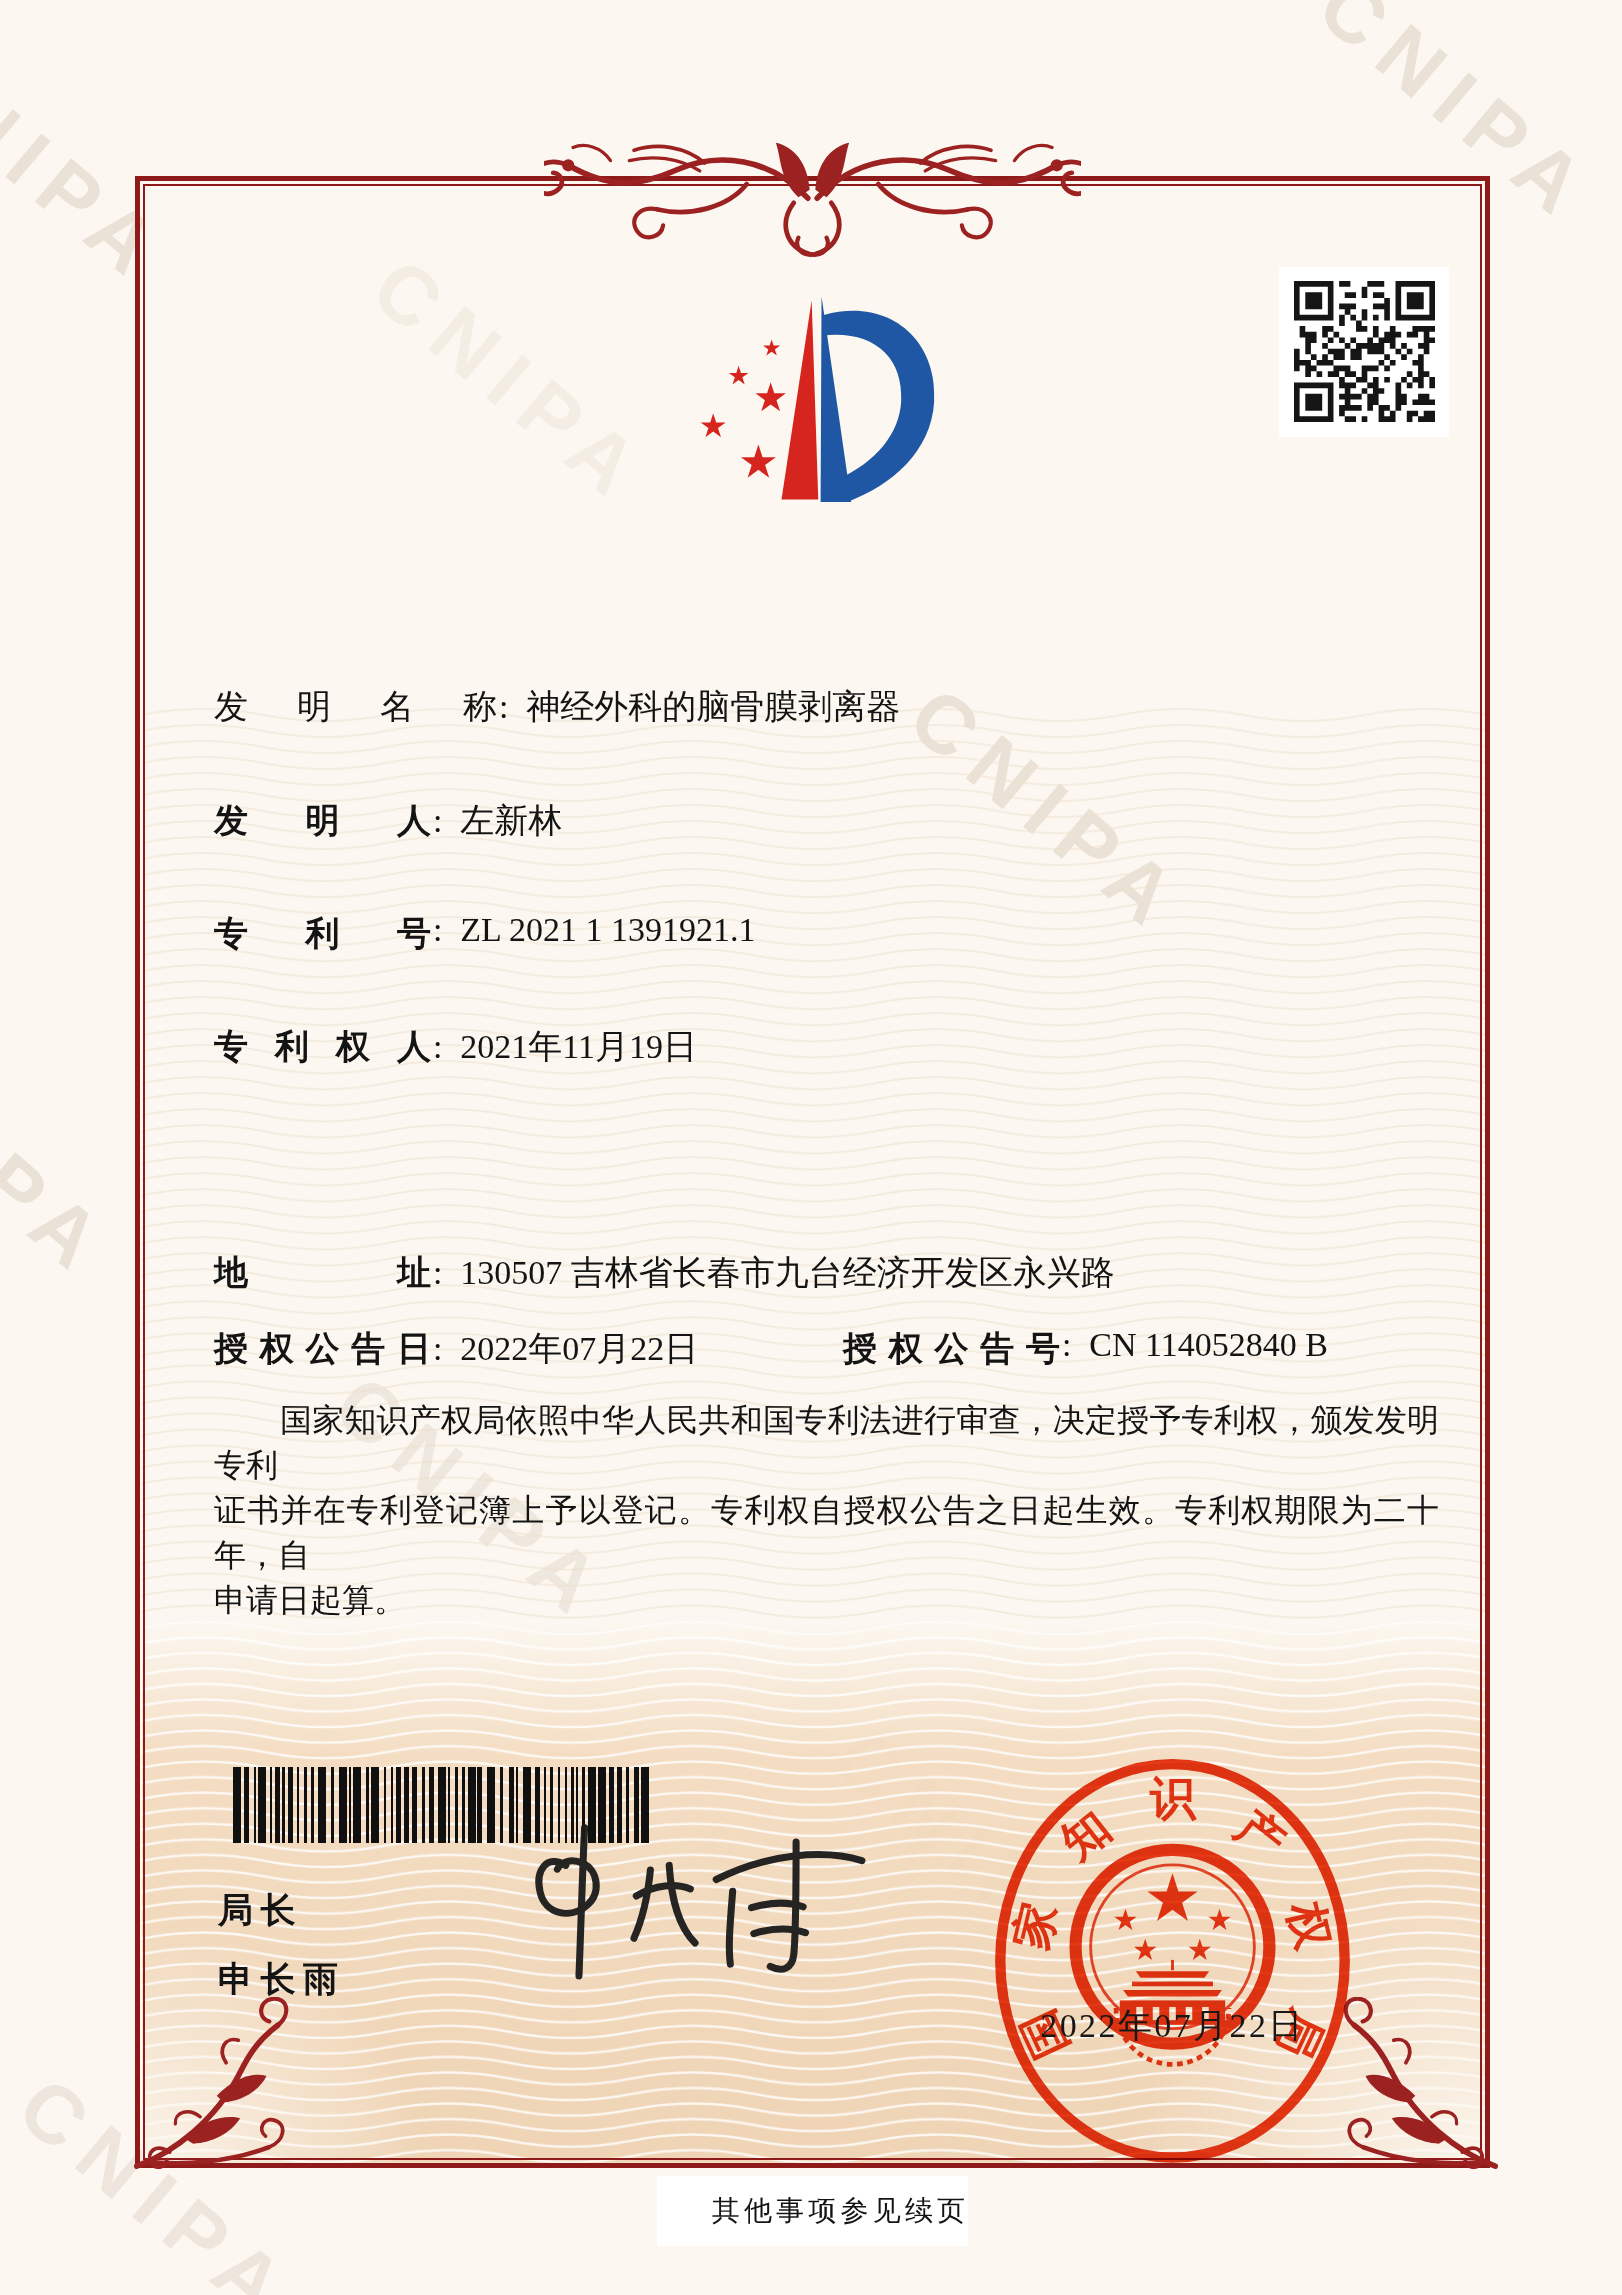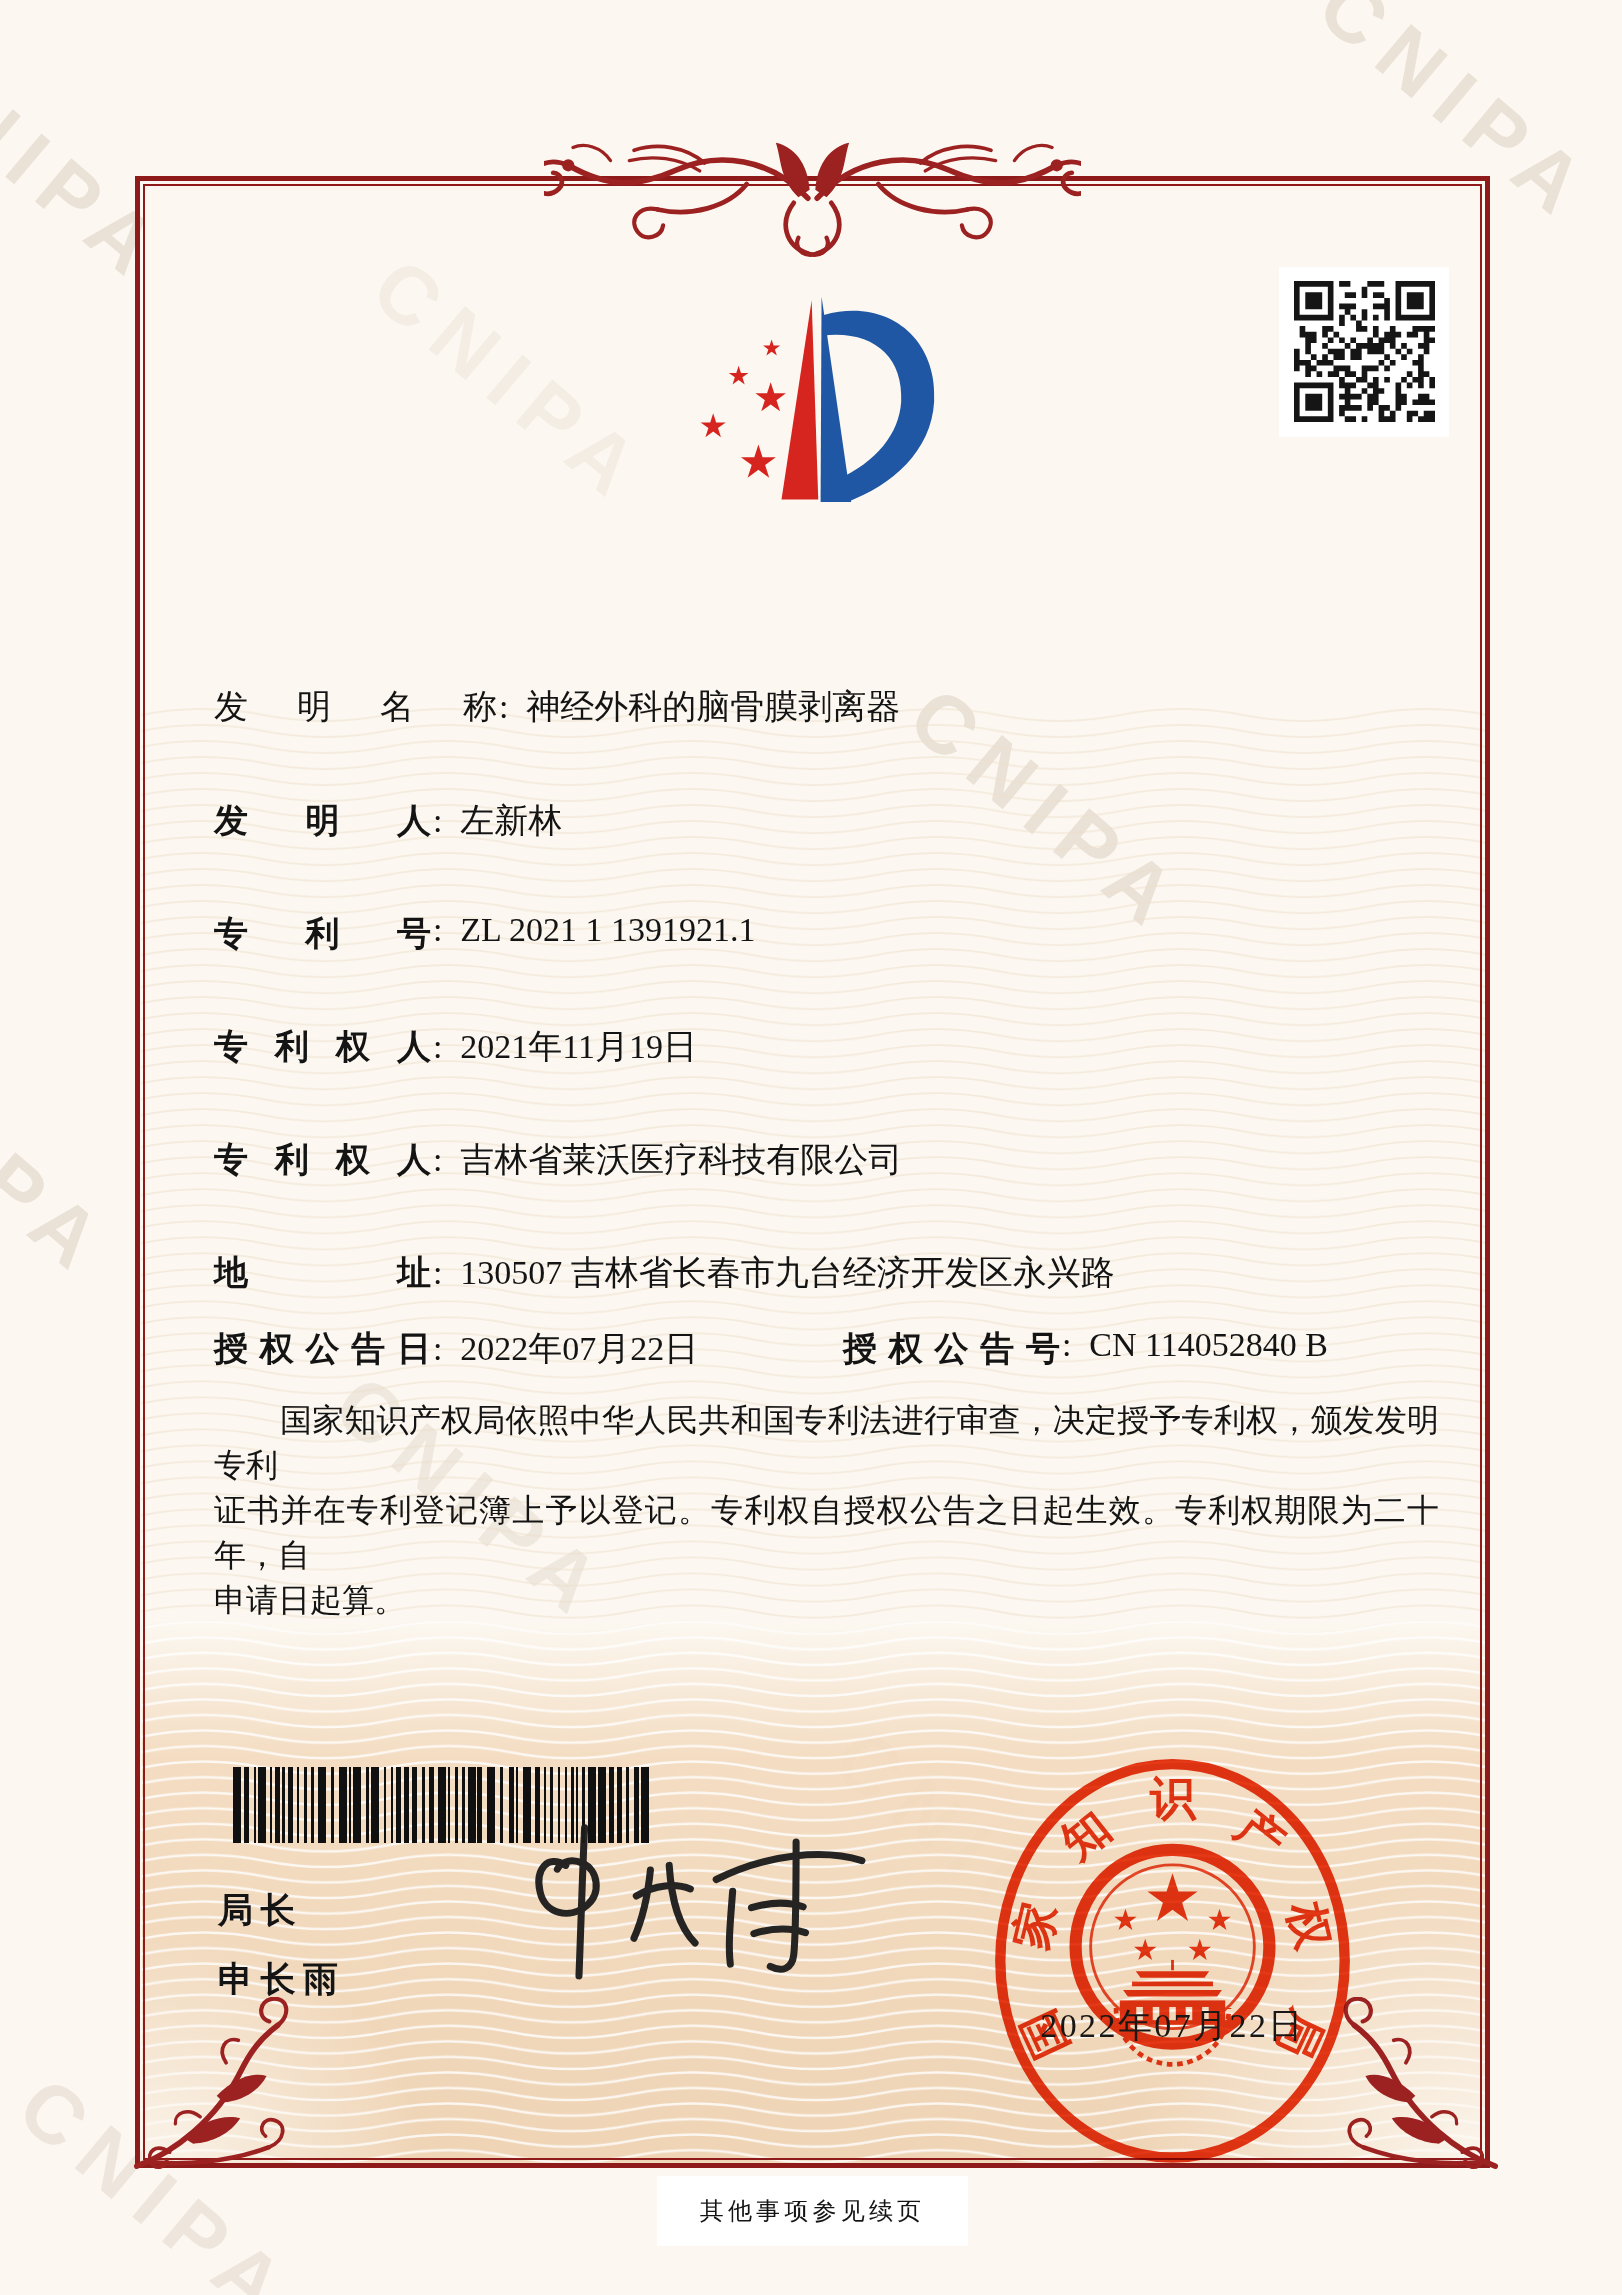--- a/index.html
+++ b/index.html
@@ -30,21 +30,21 @@
 
   .bodytext{position:absolute;left:214px;width:1225px;font-size:32px;line-height:45px;
             white-space:pre-line;text-align:justify;text-indent:66px;z-index:4;}
 
   .sigline{position:absolute;left:218px;font-size:35px;font-weight:bold;letter-spacing:7.5px;z-index:6;}
 
   .pageinfo{left:135px;top:2099px;width:1355px;text-align:center;font-size:25.4px;letter-spacing:3.3px;z-index:6;}
 
   .contbox{left:657px;top:2176px;width:311px;height:70px;background:#ffffff;z-index:6;}
   .contnote{left:657px;top:2176px;width:311px;height:70px;line-height:70px;text-align:center;
-            font-size:24px;letter-spacing:4.2px;z-index:7;}
+            font-size:28px;letter-spacing:4.2px;z-index:7;padding-left:28px;}
 
   .qrpad{left:1279px;top:267px;width:170px;height:170px;background:#ffffff;z-index:4;}
   .qrsvg{left:1294px;top:281px;z-index:5;}
 
   .barcode{left:233px;top:1767px;width:419px;height:76px;z-index:6;}
   .barcode i{position:absolute;top:0;bottom:0;background:#101010;}
 
   .seal{left:989px;top:1751px;width:367px;height:415px;z-index:8;mix-blend-mode:multiply;}
   .seal-arc span{position:absolute;font-size:46px;font-weight:bold;color:#e83a17;
                  font-family:"Liberation Serif",serif;}
@@ -174,23 +174,20 @@
     <span class="lab w600">发明名称</span><span class="colon">:</span><span class="val">神经外科的脑骨膜剥离器</span>
   </div>
   <div class="row" style="top:798px">
     <span class="lab w460">发明人</span><span class="colon">:</span><span class="val">左新林</span>
   </div>
   <div class="row" style="top:911px">
     <span class="lab w460">专利号</span><span class="colon">:</span><span class="val">ZL 2021 1 1391921.1</span>
   </div>
   <div class="row" style="top:1024px">
     <span class="lab w460">专利权人</span><span class="colon">:</span><span class="val">2021年11月19日</span>
-  </div>
-  <div class="row" style="top:1137px">
-    <span class="lab w460">专利权人</span><span class="colon">:</span><span class="val">吉林省莱沃医疗科技有限公司</span>
   </div>
   <div class="row" style="top:1250px">
     <span class="lab w460">地址</span><span class="colon">:</span><span class="val">130507 吉林省长春市九台经济开发区永兴路</span>
   </div>
 
   <div class="row" style="top:1326px">
     <span class="lab w460">授权公告日</span><span class="colon">:</span><span class="val">2022年07月22日</span>
     <span class="grant2">
       <span class="lab w460">授权公告号</span><span class="colon">:</span><span class="val">CN 114052840 B</span>
     </span>

